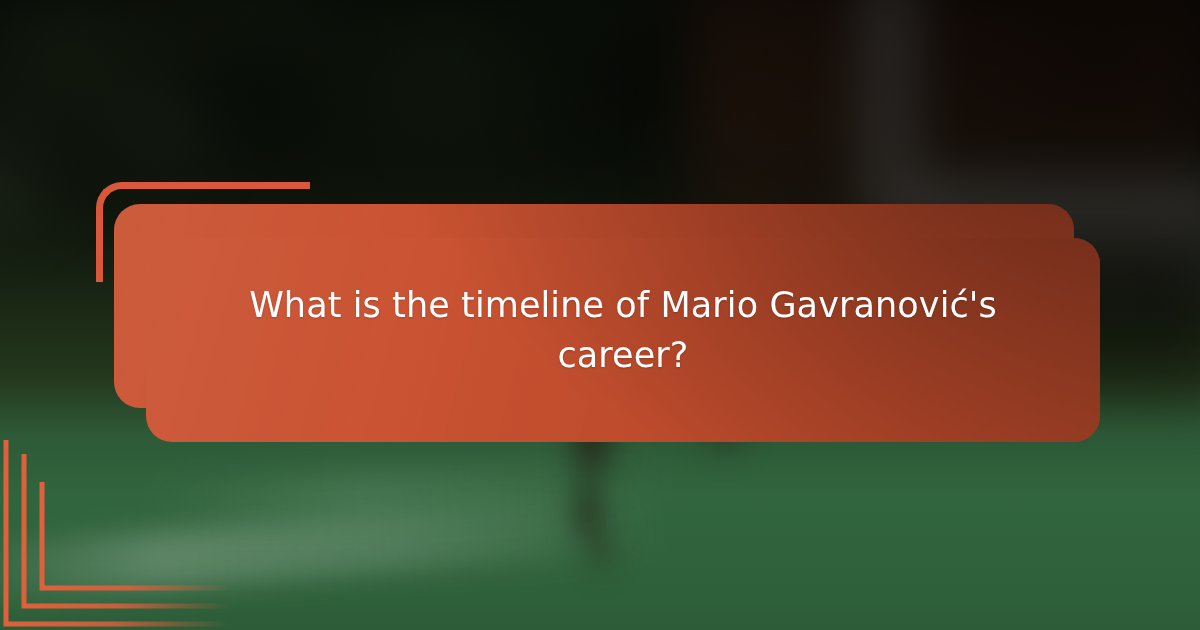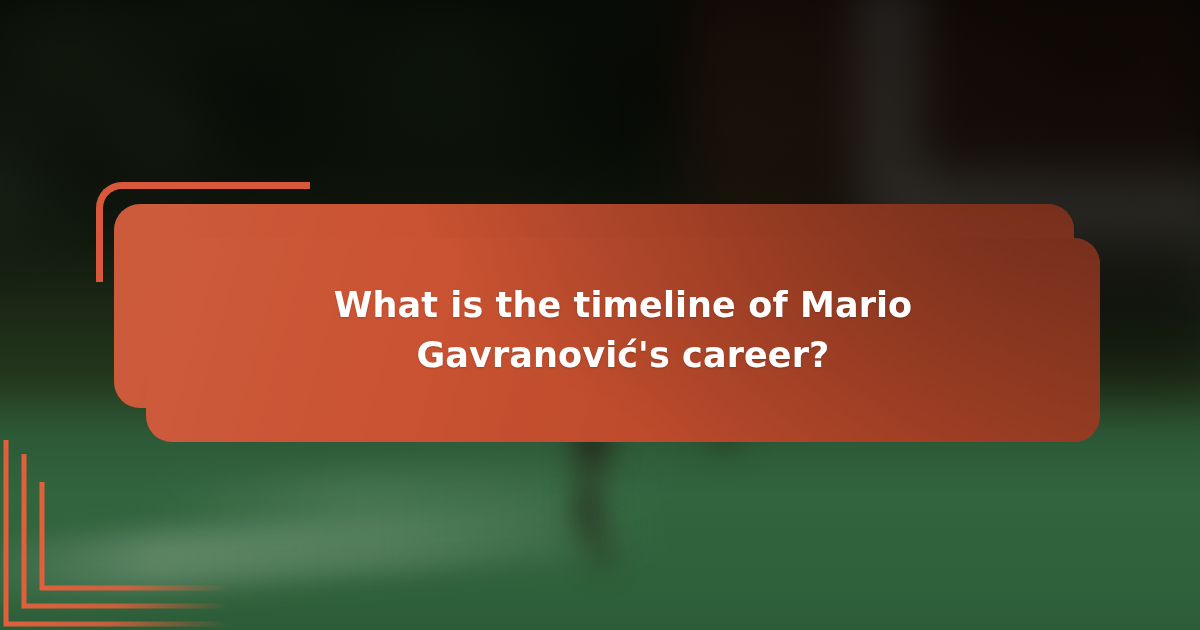--- a/index.html
+++ b/index.html
@@ -173,21 +173,21 @@
     position: absolute;
     left: 0;
     right: 0;
     top: 42px;
     padding: 0 58px;
     box-sizing: border-box;
     text-align: center;
     color: #FFFFFF;
     font-size: 35px;
     line-height: 50px;
-    font-weight: 700;
+    font-weight: 400;
     letter-spacing: 0.1px;
     text-shadow: 0 1px 2px rgba(0,0,0,0.18);
   }
 </style>
 </head>
 <body>
 
 <div id="stage">
 
   <div class="bg-layer">

